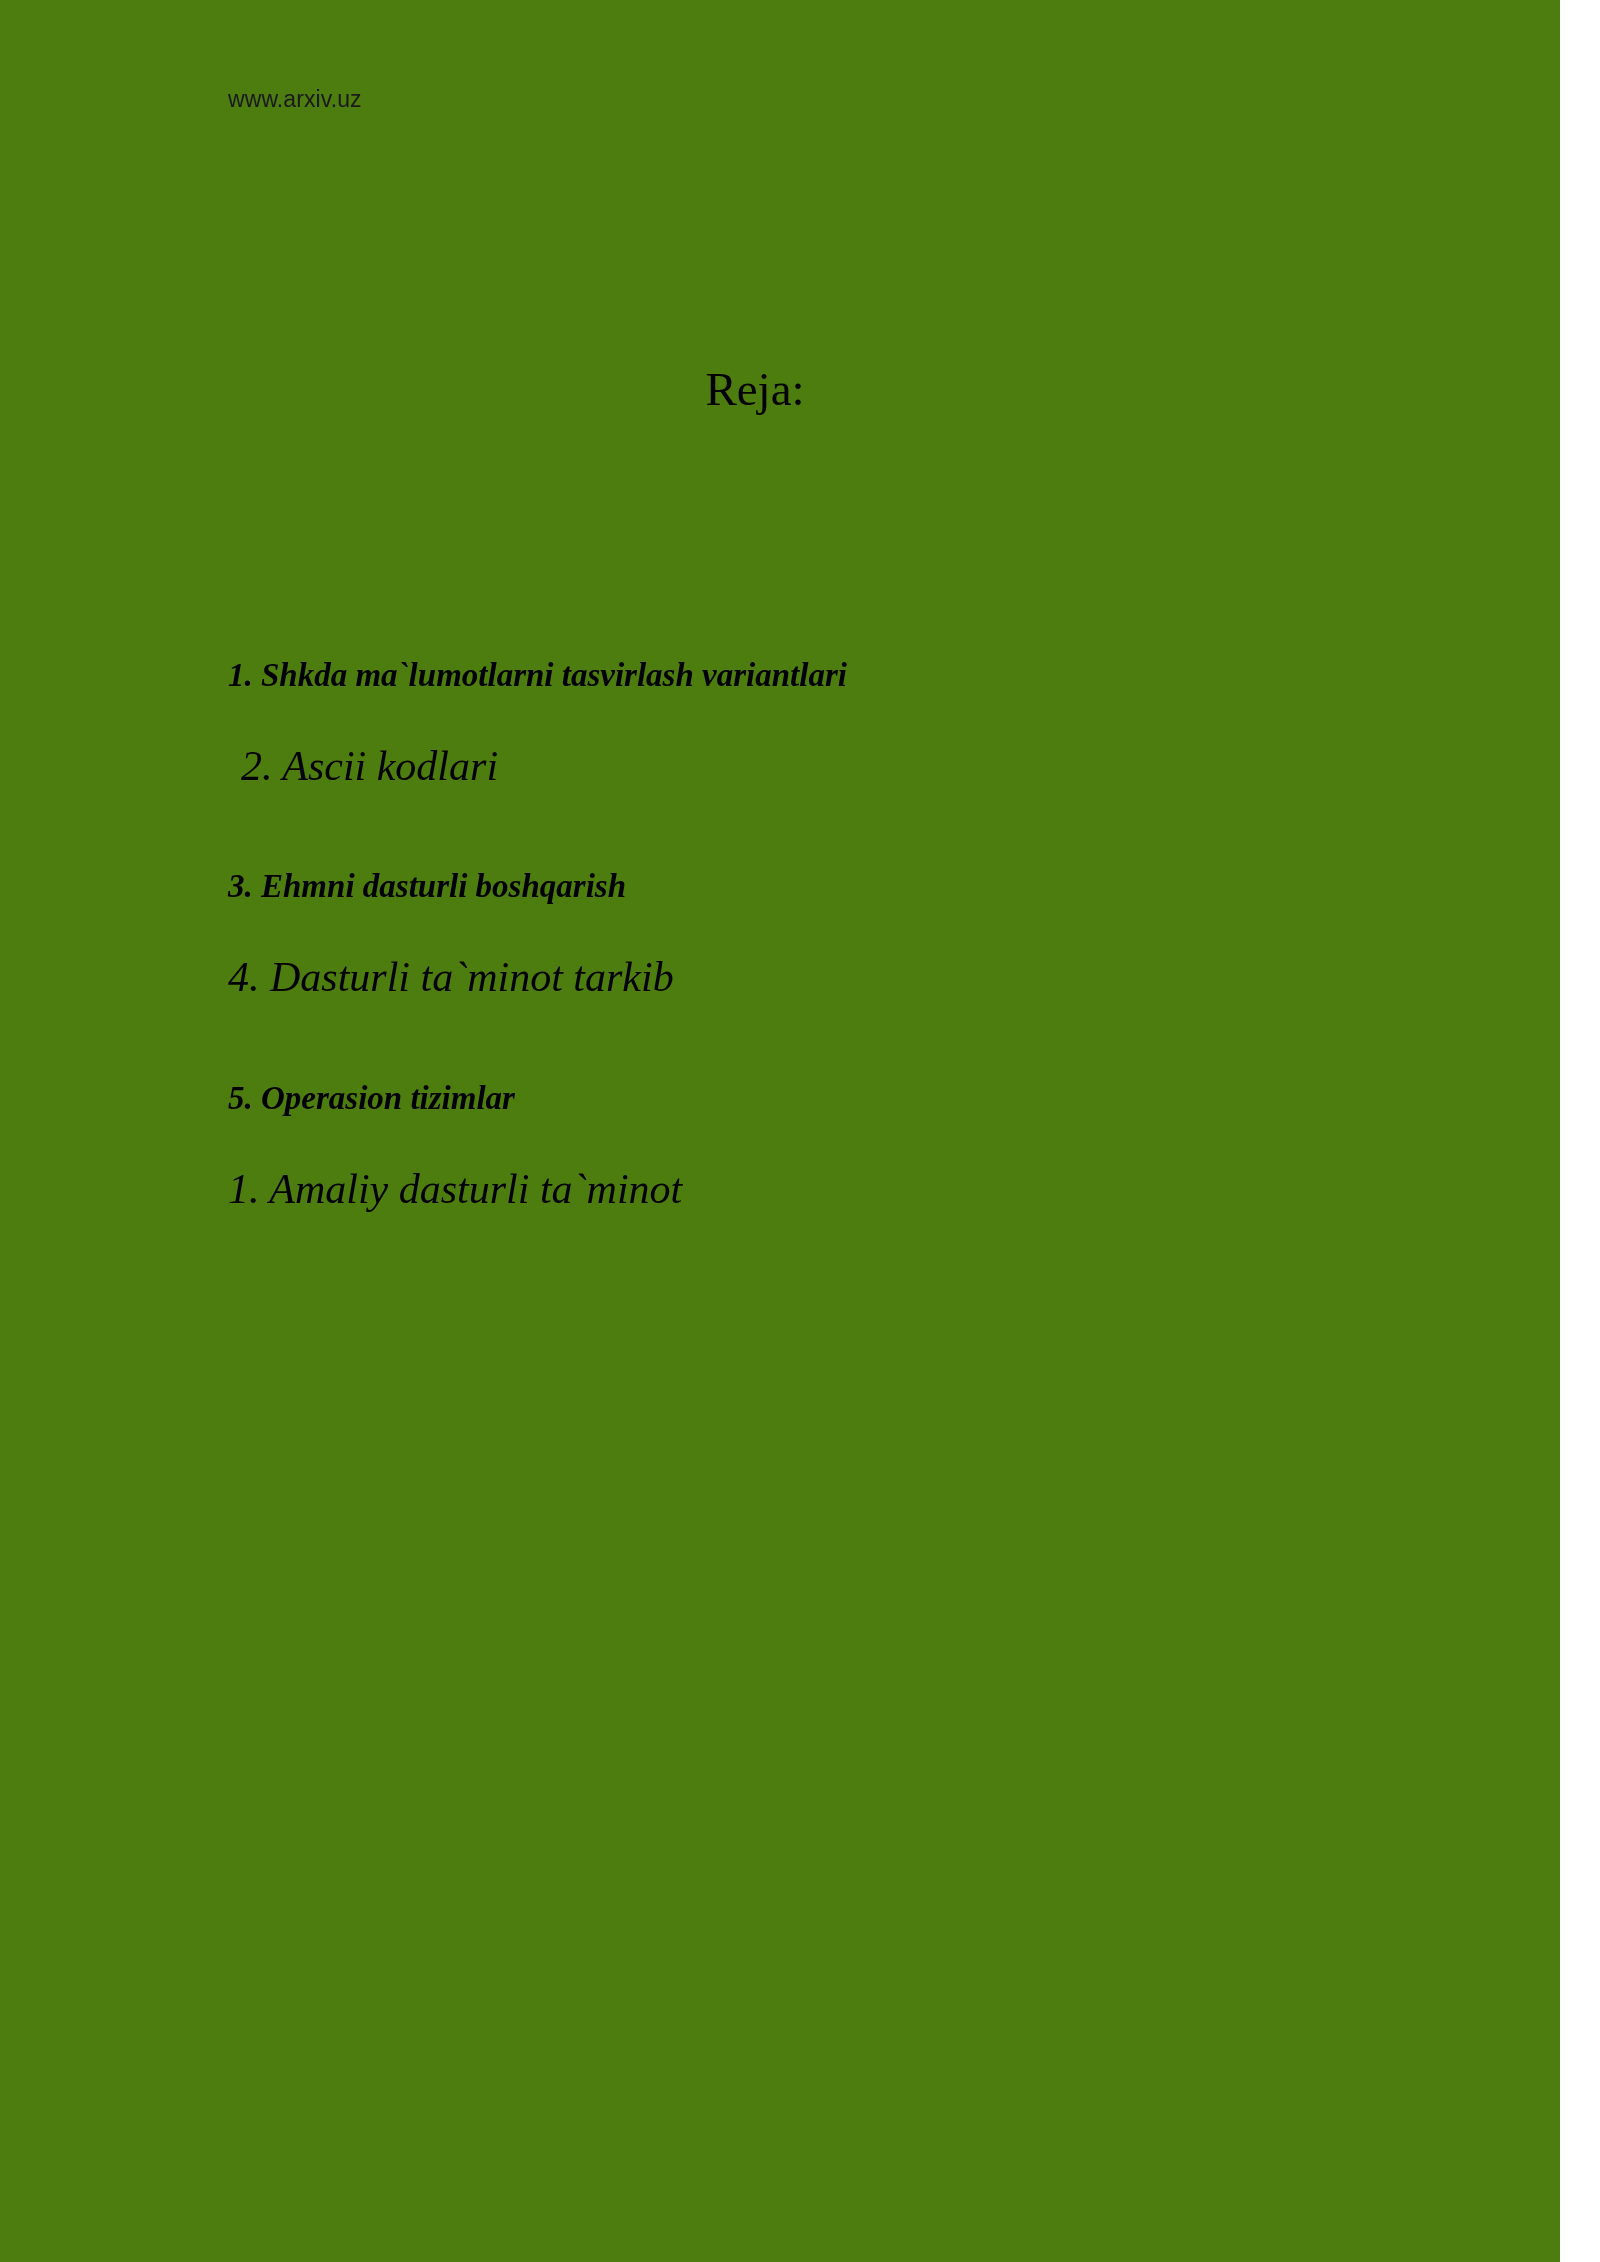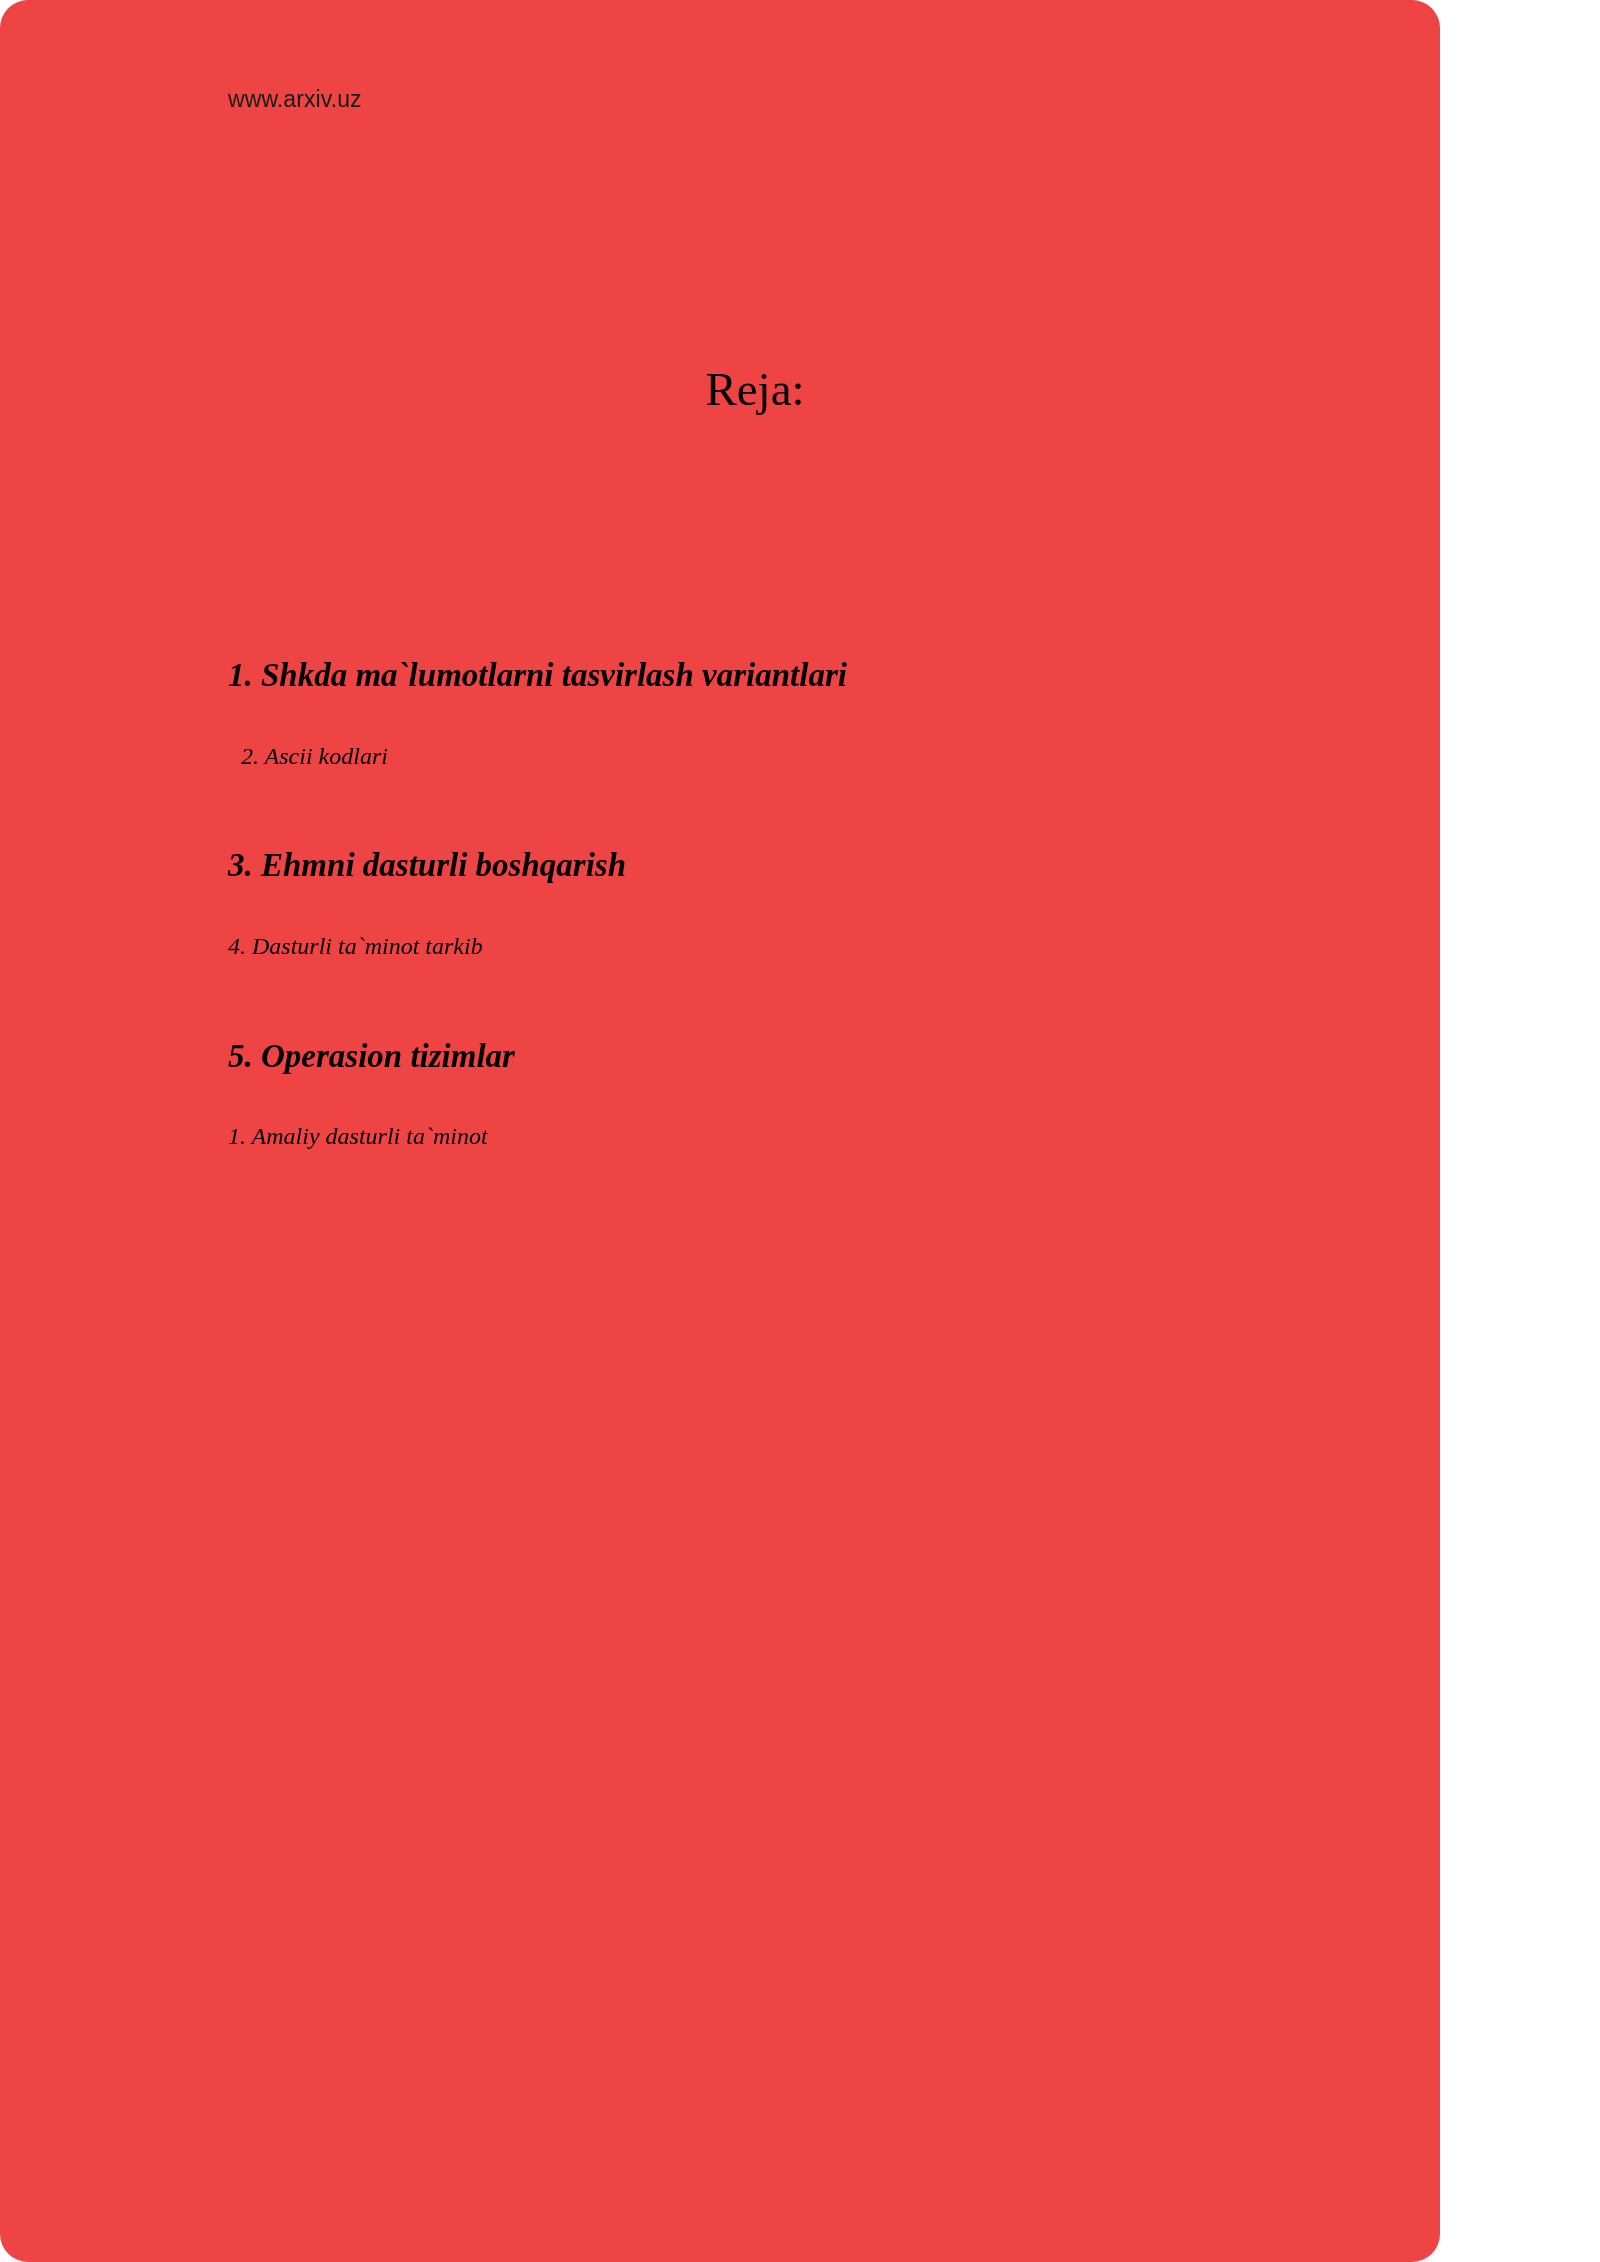--- a/index.html
+++ b/index.html
@@ -3,26 +3,25 @@
 <meta charset="utf-8">
 <style>
   html, body {
     margin: 0;
     padding: 0;
     background: #ffffff;
   }
 
   .page {
     position: relative;
-    width: 1440px;
+    width: 1560px;
     height: 2262px;
-    background: #ef4444;
+    background: #4d7c0f;
     overflow: hidden;
     color: #000000;
-    border-radius: 28px;
   }
 
   
   .site-header {
     position: absolute;
     left: 228px;
     top: 86px;
     font-family: "Liberation Sans", sans-serif;
     font-size: 23px;
     font-weight: 400;
@@ -65,21 +64,21 @@
     white-space: nowrap;
   }
 
   .plan-item.level-major {
     font-weight: 700;
     font-size: 33px;
   }
 
   .plan-item.level-minor {
     font-weight: 400;
-    font-size: 24px;
+    font-size: 42px;
   }
 
   
   .plan-item.gap-small { margin-top: 47px; }
   .plan-item.gap-large { margin-top: 76px; }
   .plan-item.gap-none  { margin-top: 8px; }
 
   
   .plan-item.indent-1 { padding-left: 13px; }
   .plan-item.indent-0 { padding-left: 0; }

